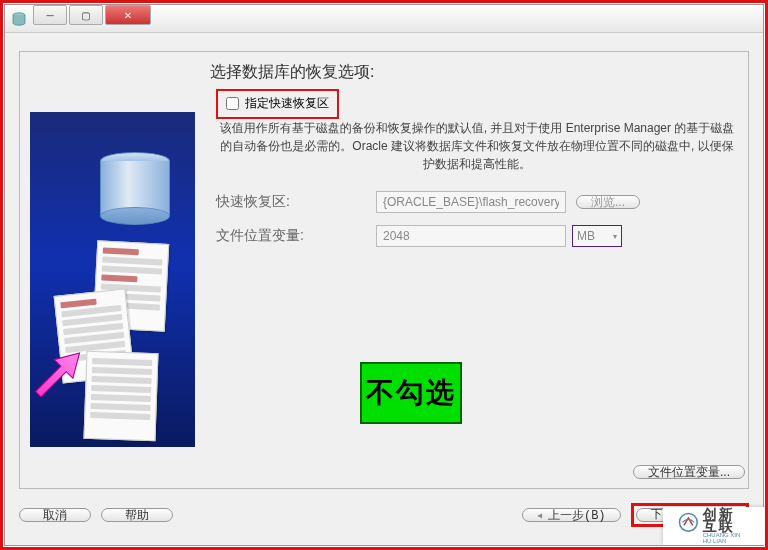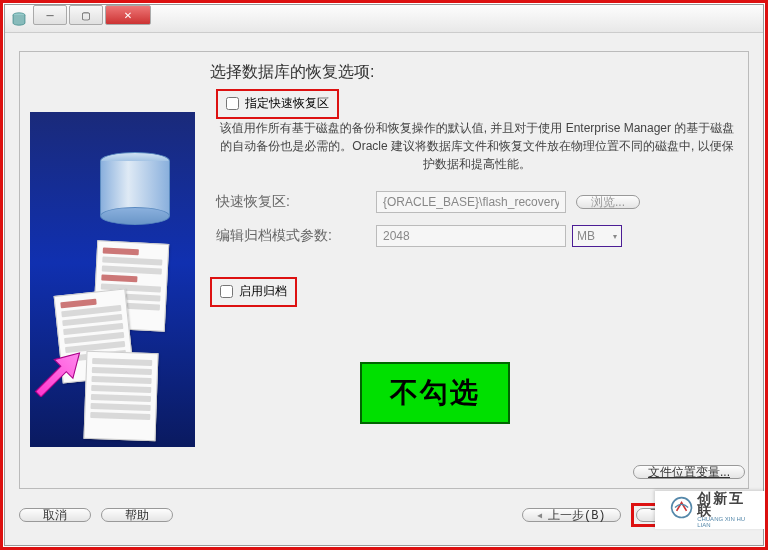--- a/index.html
+++ b/index.html
@@ -78,33 +78,33 @@
   }
   .btn {
     height:14px; padding:0 14px; border:1px solid #999; border-radius:11px;
     background:linear-gradient(#fdfdfd,#e5e5e5); font-size:12px; color:#333;
     display:inline-flex; align-items:center; justify-content:center; cursor:pointer;
   }
   .btn.disabled { color:#999; }
   
   .annotate-green {
     position:absolute; background:#00e000; color:#000; font-size:28px; font-weight:900;
-    padding:10px 28px; border:2px solid #060; letter-spacing:2px;
-  }
-  
-  .filelocbtn { position:absolute; right:18px; bottom:66px;text-decoration:underline; }
+    padding:10px 4px; border:2px solid #060; letter-spacing:2px;
+  }
+  
+  .filelocbtn { position:absolute; right:18px; bottom:66px; }
   
   .bottom-bar { position:absolute; left:14px; right:14px; bottom:14px; height:32px; display:flex; align-items:center;font-family:Liberation Mono, monospace; }
   .bottom-bar .spacer { flex:1; }
   .bottom-bar .btn { margin-right:10px; min-width:72px; }
   .bottom-bar .navgroup .btn { min-width:90px; }
   .nav-red { border:3px solid #d11; padding:2px; display:inline-block; }
   
   .watermark {
-    position:absolute; right:0; bottom:18px; width:110px; height:38px;
+    position:absolute; right:0; bottom:2px; width:102px; height:38px;
     background:#fff; display:flex; align-items:center; gap:4px; padding:0 15px;
     box-shadow: -1px -1px 3px rgba(0,0,0,.15);
   }
   .watermark .logo { width:28px; height:28px; }
   .watermark .txt { font-size:14px; font-weight:700; letter-spacing:2px; color:#444; line-height:12px;}
   .watermark .sub { font-size:6px; color:#58a; letter-spacing:0; font-weight:400;}
   .tri { font-size:8px; color:#888; }
 </style>
 </head>
 <body>
@@ -188,36 +188,30 @@
             <div class="desc">该值用作所有基于磁盘的备份和恢复操作的默认值, 并且对于使用 Enterprise Manager 的基于磁盘的自动备份也是必需的。Oracle 建议将数据库文件和恢复文件放在物理位置不同的磁盘中, 以便保护数据和提高性能。</div>
 
             <div class="row">
               <span class="lab">快速恢复区:</span>
               <input type="text" disabled="" value="{ORACLE_BASE}\flash_recovery_area" style="">
               <span style="width:10px;"></span>
               <span class="btn disabled">浏览...</span>
             </div>
 
             <div class="row">
-              <span class="lab">编辑归档模式参数:</span>
+              <span class="lab">文件位置变量:</span>
               <input type="text" disabled="" value="2048" style="">
               <span class="unit">
                 <span>MB</span>
                 <span class="tri">▾</span>
               </span>
             </div>
           </div>
 
           <div style="margin-top:30px; display:flex; align-items:center; gap:80px;">
-            <span class="box-red">
-              <label class="chk">
-                <input type="checkbox" style="">
-                <span>启用归档</span>
-              </label>
-            </span>
           </div>
 
           <div class="annotate-green" style="top:300px; left:150px;">不勾选</div>
         </div>
       </div>
 
       <span class="btn filelocbtn">文件位置变量...</span>
 
       <div class="bottom-bar">
         <span class="btn">取消</span>

